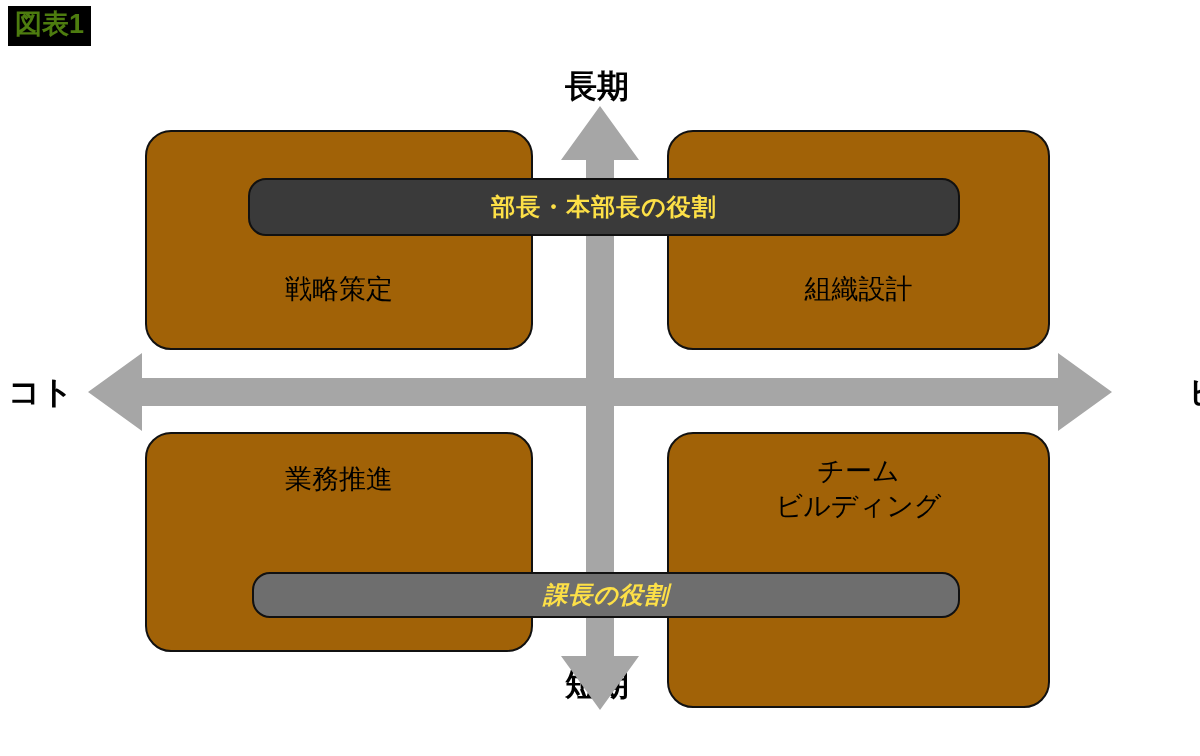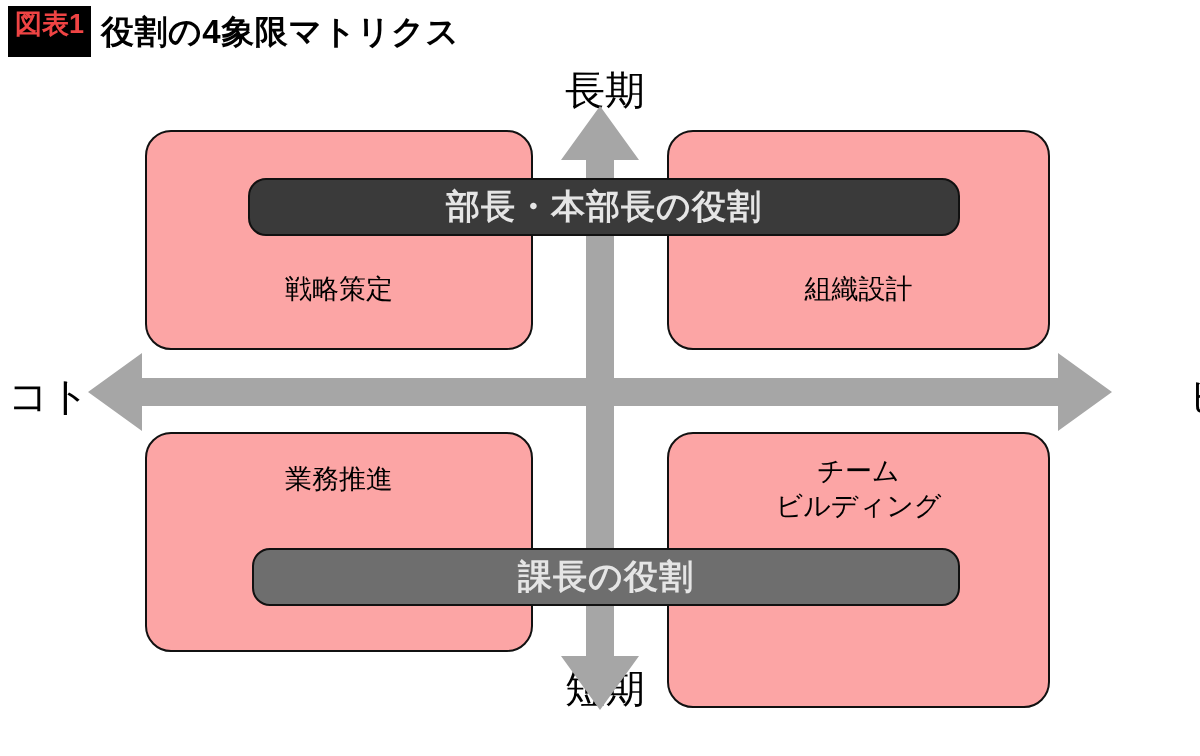--- a/index.html
+++ b/index.html
@@ -26,41 +26,41 @@
   .title-row {
     position: absolute;
     left: 8px;
     top: 6px;
     display: flex;
     align-items: center;
     gap: 10px;
   }
   .fig-badge {
     background: #000000;
-    color: #ef4444;
+    color: #4d7c0f;
     font-size: 27px;
     font-weight: bold;
     line-height: 1;
-    padding: 5px 7px 19px 7px;
+    padding: 5px 7px 8px 7px;
     letter-spacing: 0px;
     white-space: nowrap;
   }
   .title-text {
     font-size: 33px;
     font-weight: bold;
     line-height: 1;
     white-space: nowrap;
     letter-spacing: 0.5px;
   }
 
   
   .axis-label {
     position: absolute;
-    font-size: 40px;
-    font-weight: normal;
+    font-size: 32px;
+    font-weight: bold;
     line-height: 1;
     white-space: nowrap;
   }
   .axis-top    { left: 565px; top: 70px; }
   .axis-bottom { left: 565px; top: 668px; }
   .axis-left   { left: 8px;   top: 376px; }
   .axis-right  { left: 1188px;top: 376px; }
 
   
   .arrow-svg {
@@ -69,21 +69,21 @@
     top: 0;
     width: 1200px;
     height: 756px;
     pointer-events: none;
   }
 
   
   .quad {
     position: absolute;
     box-sizing: border-box;
-    background: #fca5a5;
+    background: #a16207;
     border: 2.5px solid #111111;
     border-radius: 26px;
   }
   .quad-tl { left: 145px; top: 130px; width: 388px; height: 220px; }
   .quad-tr { left: 667px; top: 130px; width: 383px; height: 220px; }
   .quad-bl { left: 145px; top: 432px; width: 388px; height: 220px; }
   .quad-br { left: 667px; top: 432px; width: 383px; height: 276px; }
 
   .quad-label {
     position: absolute;
@@ -102,43 +102,43 @@
 
   
   .role-bar {
     position: absolute;
     box-sizing: border-box;
     border: 2px solid #111111;
     border-radius: 18px;
     display: flex;
     align-items: center;
     justify-content: center;
-    color: #e5e5e5;
-    font-size: 34px;
+    color: #fde047;
+    font-size: 24px;
     font-weight: bold;
     letter-spacing: 1px;
     white-space: nowrap;
   }
   .role-bar-senior {
     left: 248px; top: 178px; width: 712px; height: 58px;
     background: #3a3a3a;
   }
   .role-bar-manager {
-    left: 252px; top: 548px; width: 708px; height: 58px;
+    left: 252px; top: 572px; width: 708px; height: 46px;
     background: #6e6e6e;
+    font-style: italic;
   }
 </style>
 </head>
 <body>
 
 <div id="canvas">
 
   <div class="title-row">
     <span class="fig-badge">図表1</span>
-    <span class="title-text">役割の4象限マトリクス</span>
   </div>
 
   <div class="axis-label axis-top">長期</div>
   <div class="axis-label axis-bottom">短期</div>
   <div class="axis-label axis-left">コト</div>
   <div class="axis-label axis-right">ヒト</div>
 
   <svg class="arrow-svg" viewBox="0 0 1200 756">
     <g fill="#a6a6a6">
       <polygon points="600,106 639,160 614,160 614,660 586,660 586,160 561,160"></polygon>

